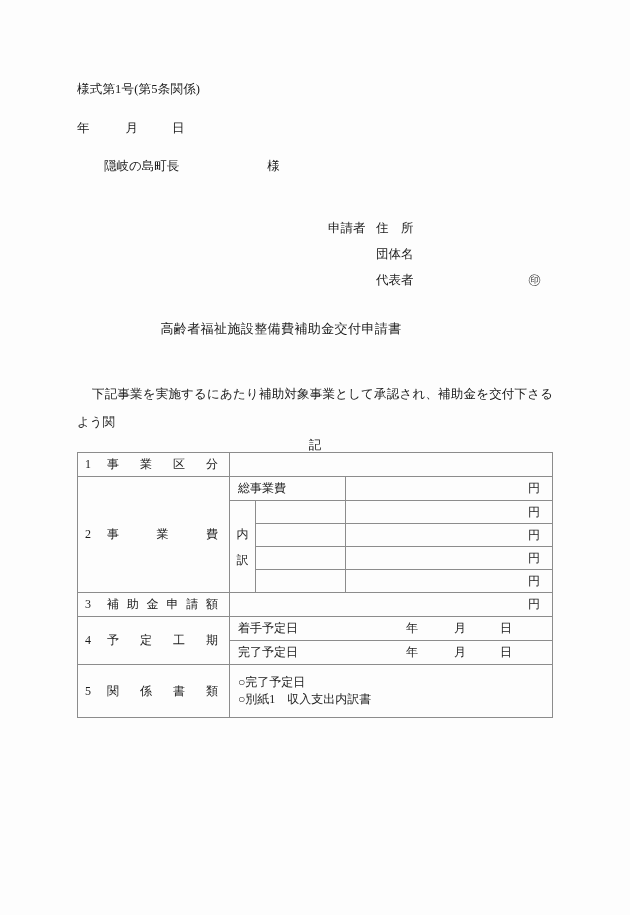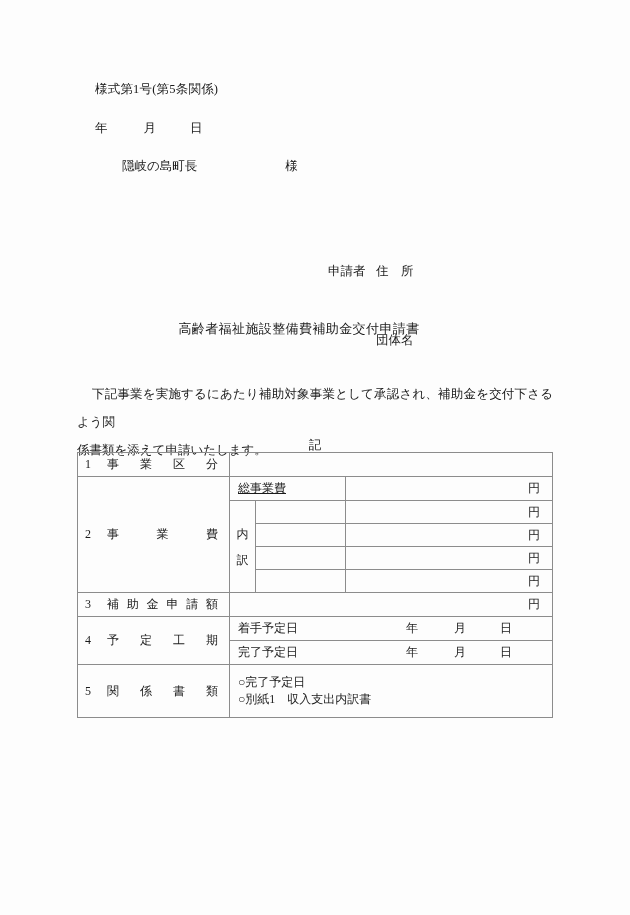--- a/index.html
+++ b/index.html
@@ -19,21 +19,21 @@
   .page {
     position: absolute;
     inset: 0;
     width: 630px;
     height: 915px;
     background: #fdfdfd;
   }
 
   
   .abs { position: absolute; }
-  .nowrap { white-space: nowrap; margin-left: 18px; }
+  .nowrap { white-space: nowrap; }
 
   
   .form-no {
     left: 77px;
     top: 81px;
     font-size: 12.5px;
     letter-spacing: 0.2px;
   }
   .date-line {
     left: 77px;
@@ -55,21 +55,21 @@
   .addressee .name { display: inline-block; padding-left: 16px; }
   .addressee .sama { display: inline-block; margin-left: 88px; }
 
   
   .applicant {
     left: 328px;
     top: 215px;
     font-size: 12.5px;
     line-height: 26px;
   }
-  .applicant .row { display: block; white-space: nowrap; margin-top: 43px; }
+  .applicant .row { display: block; white-space: nowrap; }
   .applicant .lbl-main {
     display: inline-block;
     width: 48px;
   }
   .applicant .lbl-sub {
     display: inline-block;
     width: 48px;
   }
   .applicant .indent { display: inline-block; width: 48px; }
   .applicant .seal {
@@ -142,21 +142,21 @@
   }
   .lbl-text {
     flex: 1 1 auto;
     display: flex;
     justify-content: space-between;
     padding: 0 4px 0 6px;
     box-sizing: border-box;
   }
   .lbl-text span { display: inline-block; }
 
-  .cell-pad { padding: 0 8px !important; text-decoration: underline; }
+  .cell-pad { padding: 0 8px !important; }
   .yen-cell {
     text-align: right;
     padding-right: 12px !important;
   }
   .uchiwake-cell {
     width: 26px;
     text-align: center;
     line-height: 26px;
     padding: 0 !important;
   }
@@ -198,27 +198,29 @@
     <span class="name">隠岐の島町長</span><span class="sama">様</span>
   </div>
 
   <div class="abs applicant">
     <span class="row">
       <span class="lbl-main">申請者</span><span class="lbl-sub">住　所</span>
     </span>
     <span class="row">
       <span class="indent"></span><span class="lbl-sub">団体名</span>
     </span>
+    <span class="row">
+      <span class="indent"></span><span class="lbl-sub">代表者</span><span class="seal">㊞</span>
+    </span>
   </div>
 
   <div class="abs doc-title nowrap">高齢者福祉施設整備費補助金交付申請書</div>
 
   <div class="abs body-para">
     <span class="ln1">下記事業を実施するにあたり補助対象事業として承認され、補助金を交付下さるよう関</span>
-    <span class="ln2">係書類を添えて申請いたします。</span>
   </div>
 
   <div class="abs ki-mark">記</div>
 
   <table class="form-table">
     <colgroup>
       <col style="width:152px">
       <col style="width:26px">
       <col style="width:90px">
       <col>

